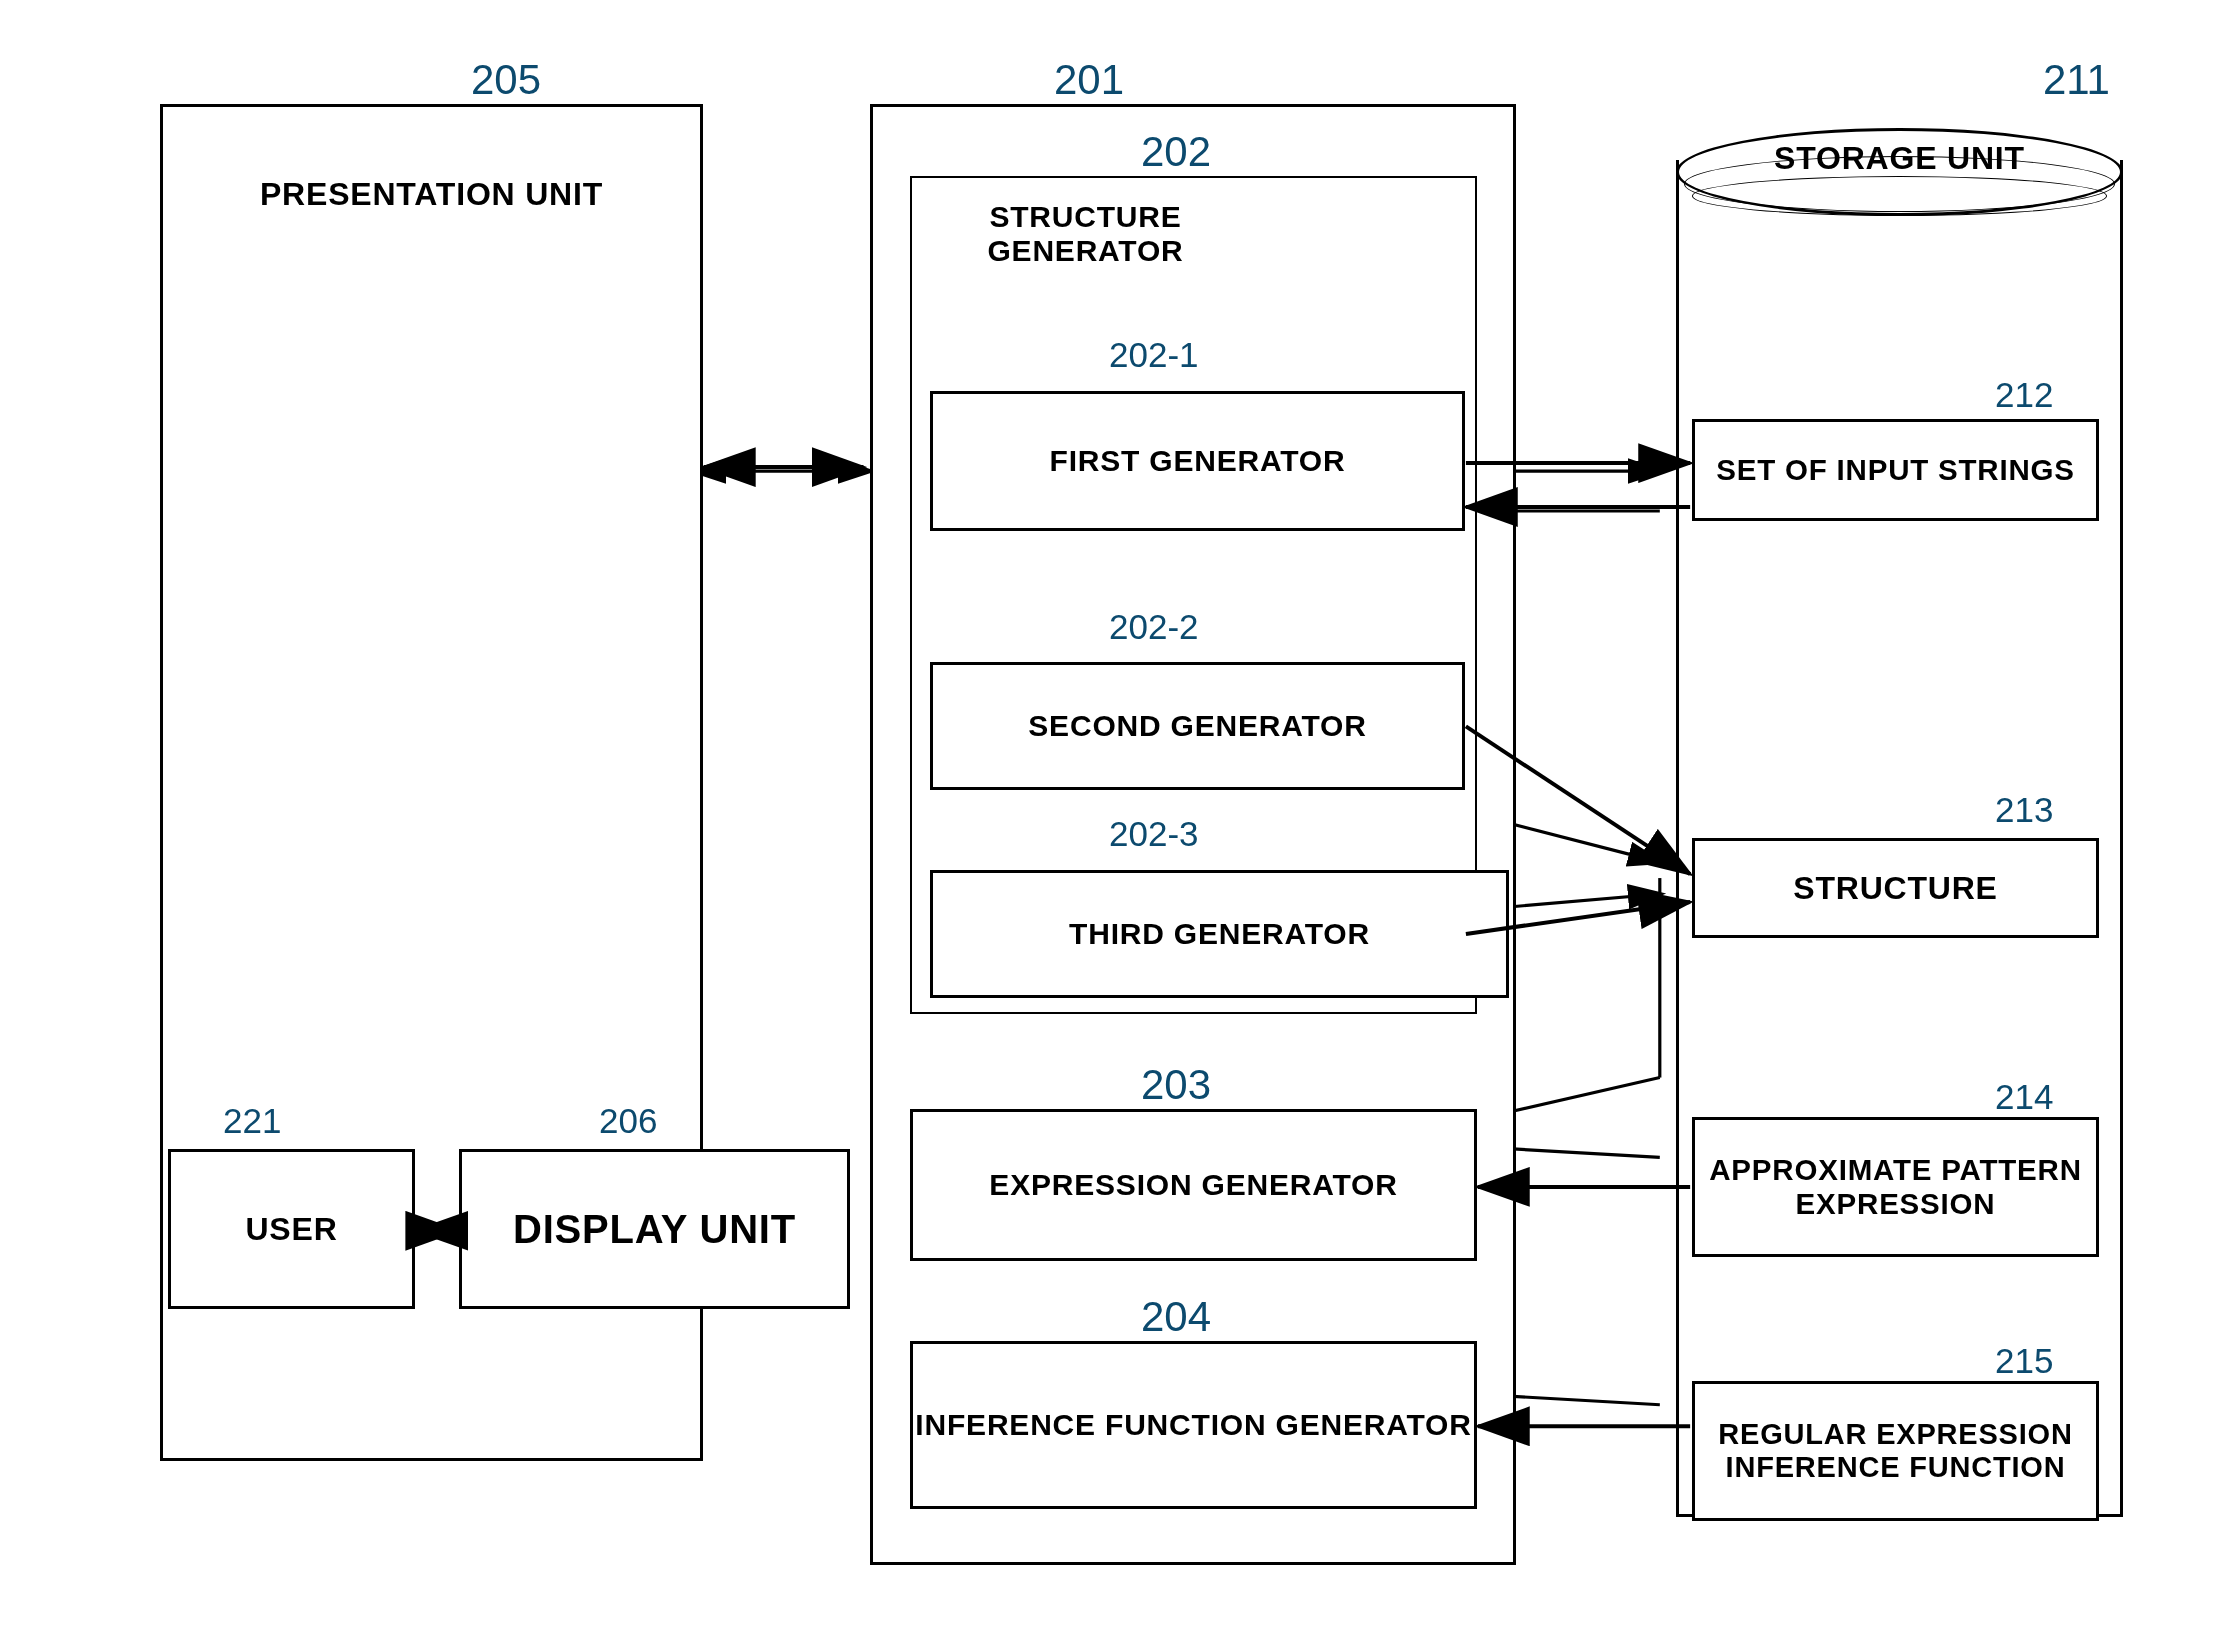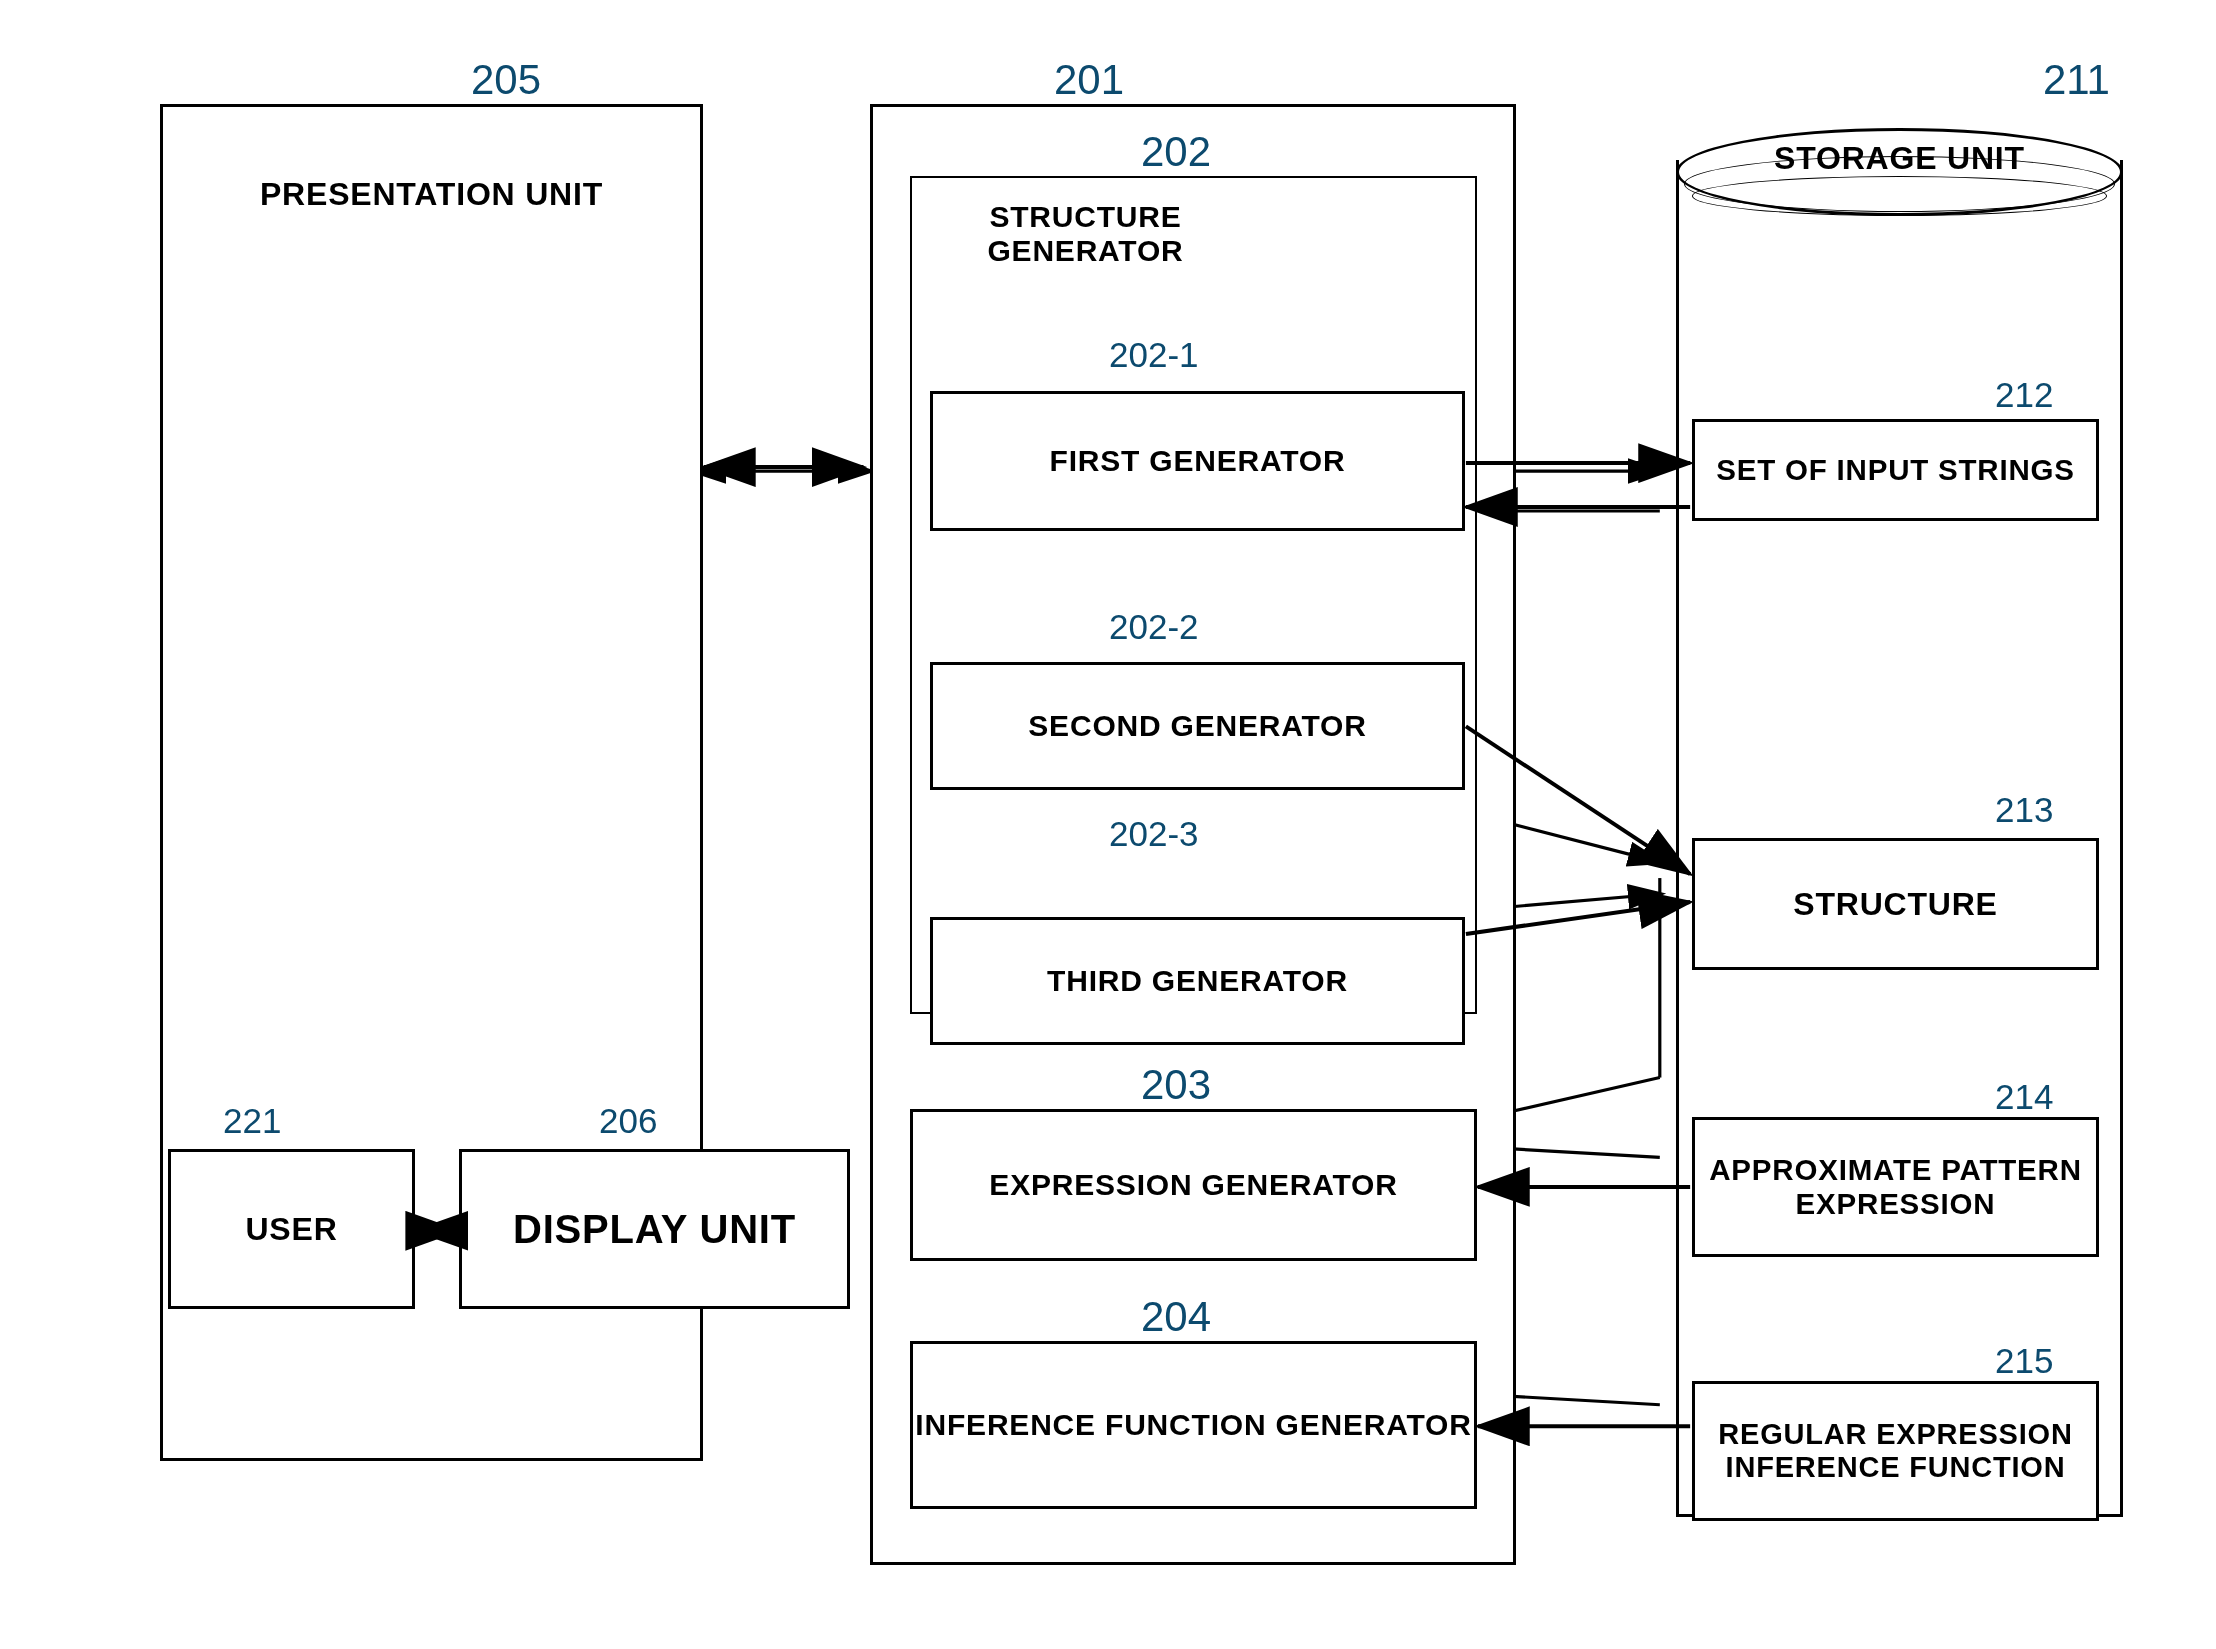--- a/index.html
+++ b/index.html
@@ -121,21 +121,21 @@
   </div>
 
   <span class="ref-number" style="left:1109px; top:607px; font-size:35px;">202-2</span>
 
   <div class="box" style="left:930px; top:662px; width:535px; height:128px; font-size:30px;">
     <span>SECOND GENERATOR</span>
   </div>
 
   <span class="ref-number" style="left:1109px; top:814px; font-size:35px;">202-3</span>
 
-  <div class="box" style="left:930px; top:870px; width:535px; height:128px; font-size:30px;margin-top:47px;">
+  <div class="box" style="left:930px; top:870px; width:579px; height:128px; font-size:30px;">
     <span>THIRD GENERATOR</span>
   </div>
 
   <span class="ref-number" style="left:1141px; top:1061px;">203</span>
 
   <div class="box" style="left:910px; top:1109px; width:567px; height:152px; font-size:30px;">
     <span>EXPRESSION
 GENERATOR</span>
   </div>
 
@@ -165,21 +165,21 @@
   </div>
 
   <div style="position:absolute; left:1676px; top:140px; width:447px; text-align:center; font-size:32px; font-weight:bold; letter-spacing:0.8px;">STORAGE UNIT</div>
 
   <span class="ref-number" style="left:1995px; top:375px; font-size:35px;">212</span>
   <div class="box" style="left:1692px; top:419px; width:407px; height:102px; font-size:29.5px;">
     <span>SET OF INPUT STRINGS</span>
   </div>
 
   <span class="ref-number" style="left:1995px; top:790px; font-size:35px;">213</span>
-  <div class="box" style="left:1692px; top:838px; width:407px; height:132px; font-size:32px;">
+  <div class="box" style="left:1692px; top:838px; width:407px; height:100px; font-size:32px;">
     <span>STRUCTURE</span>
   </div>
 
   <span class="ref-number" style="left:1995px; top:1077px; font-size:35px;">214</span>
   <div class="box" style="left:1692px; top:1117px; width:407px; height:140px; font-size:29.5px;">
     <span>APPROXIMATE
 PATTERN EXPRESSION</span>
   </div>
 
   <span class="ref-number" style="left:1995px; top:1341px; font-size:35px;">215</span>

